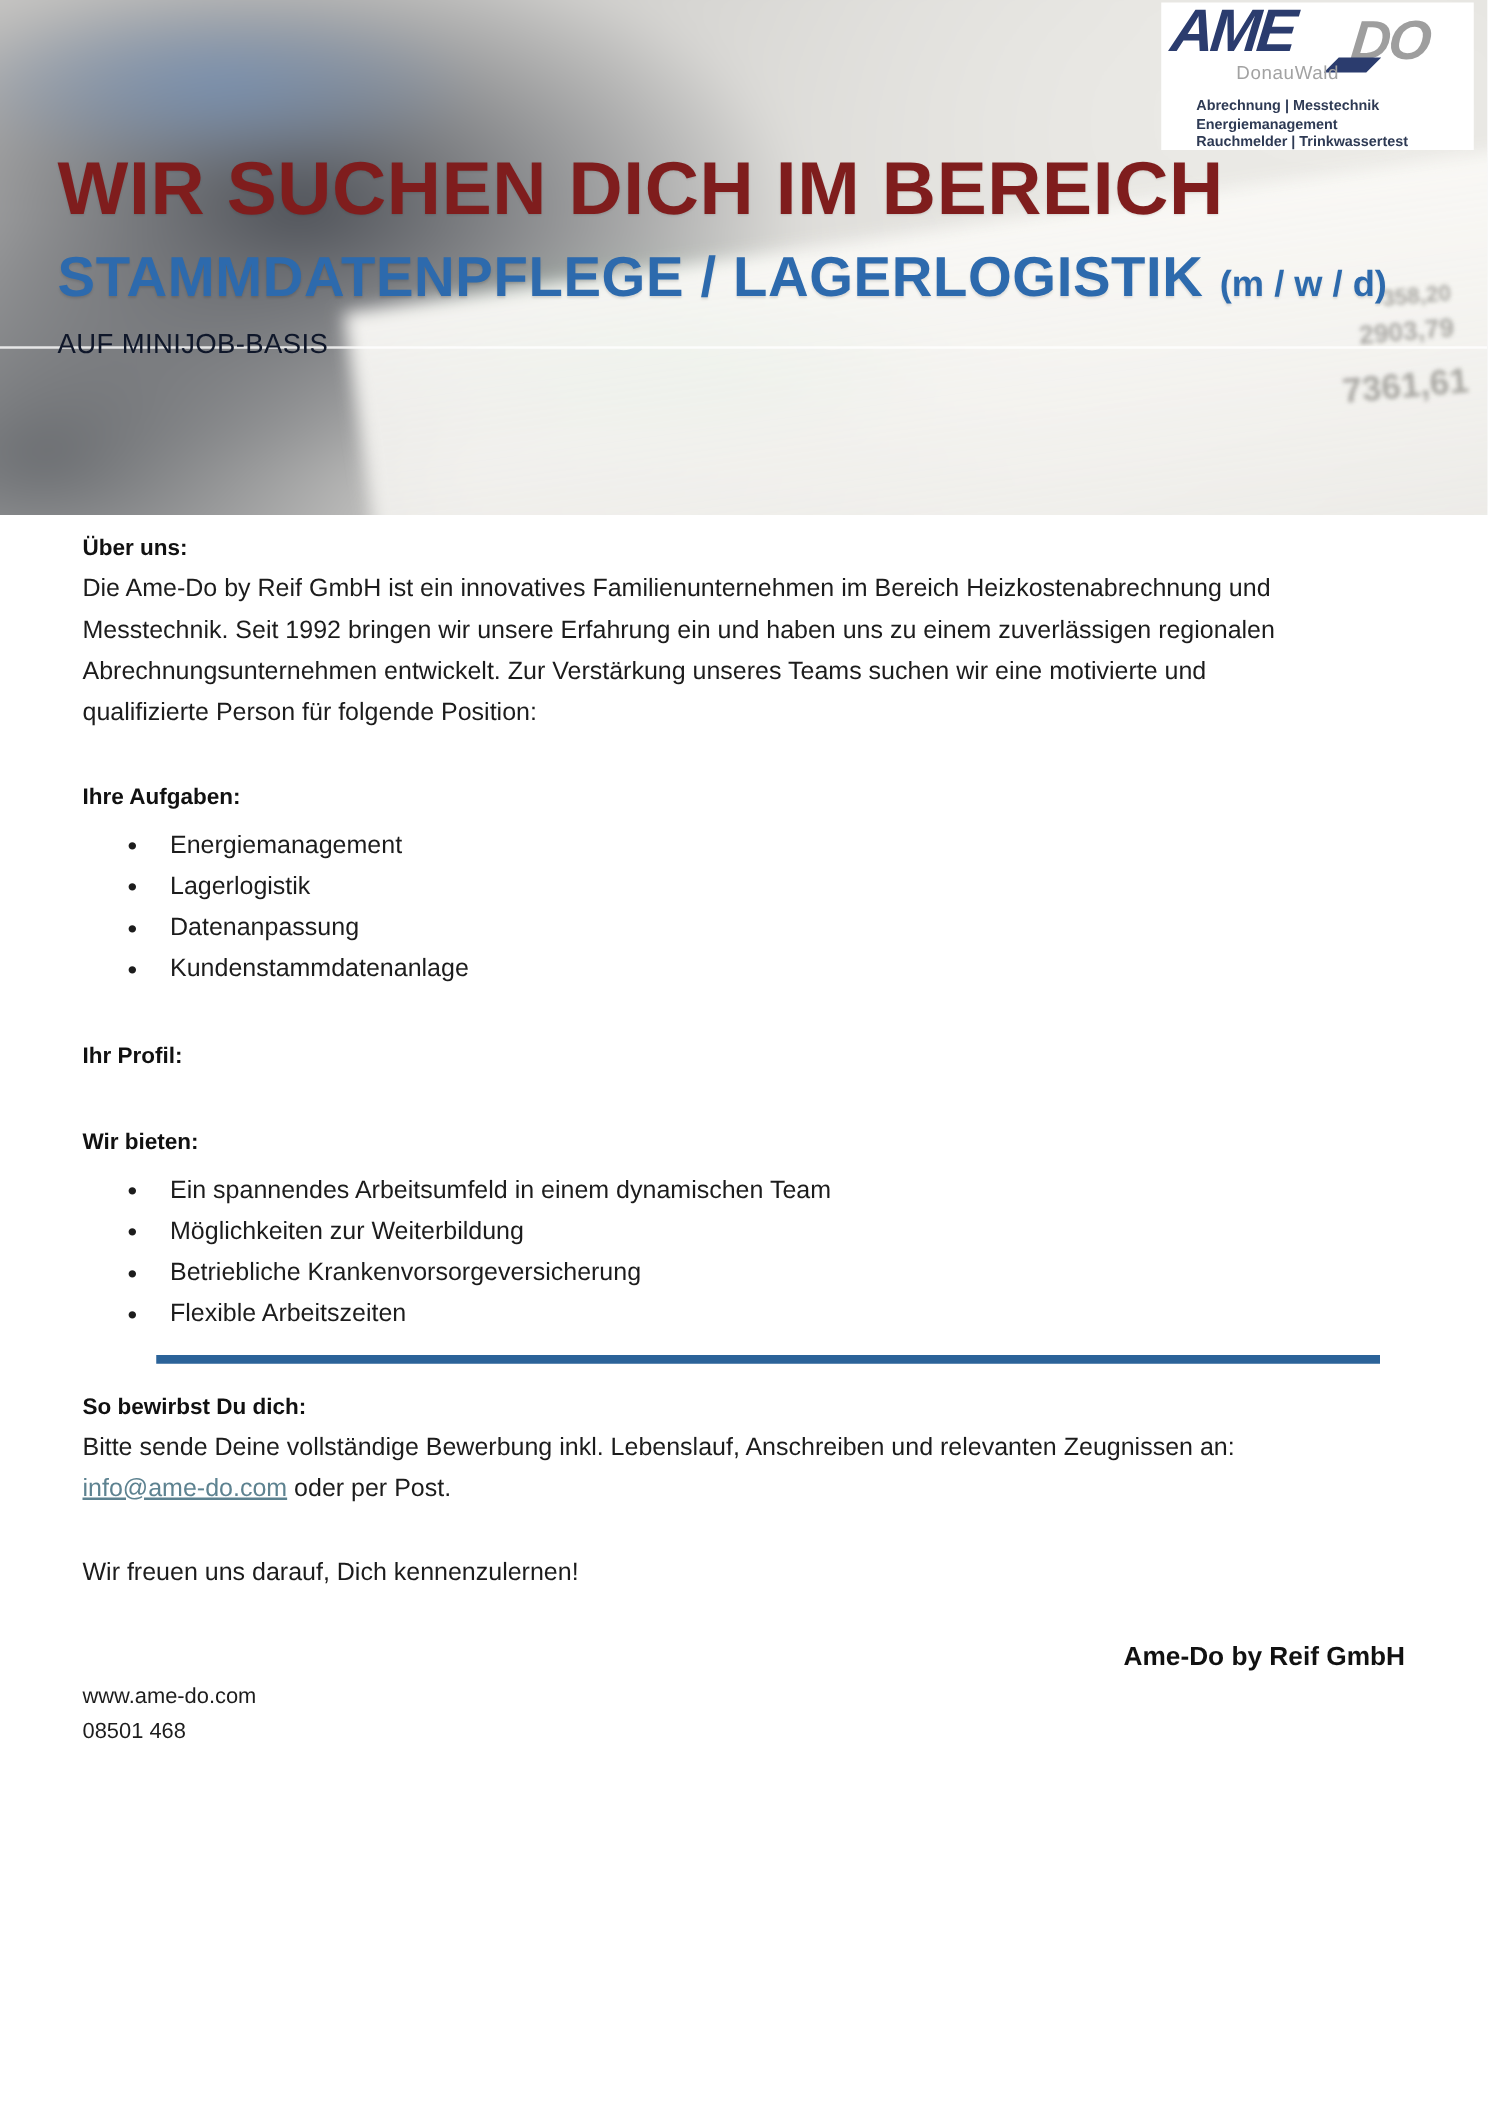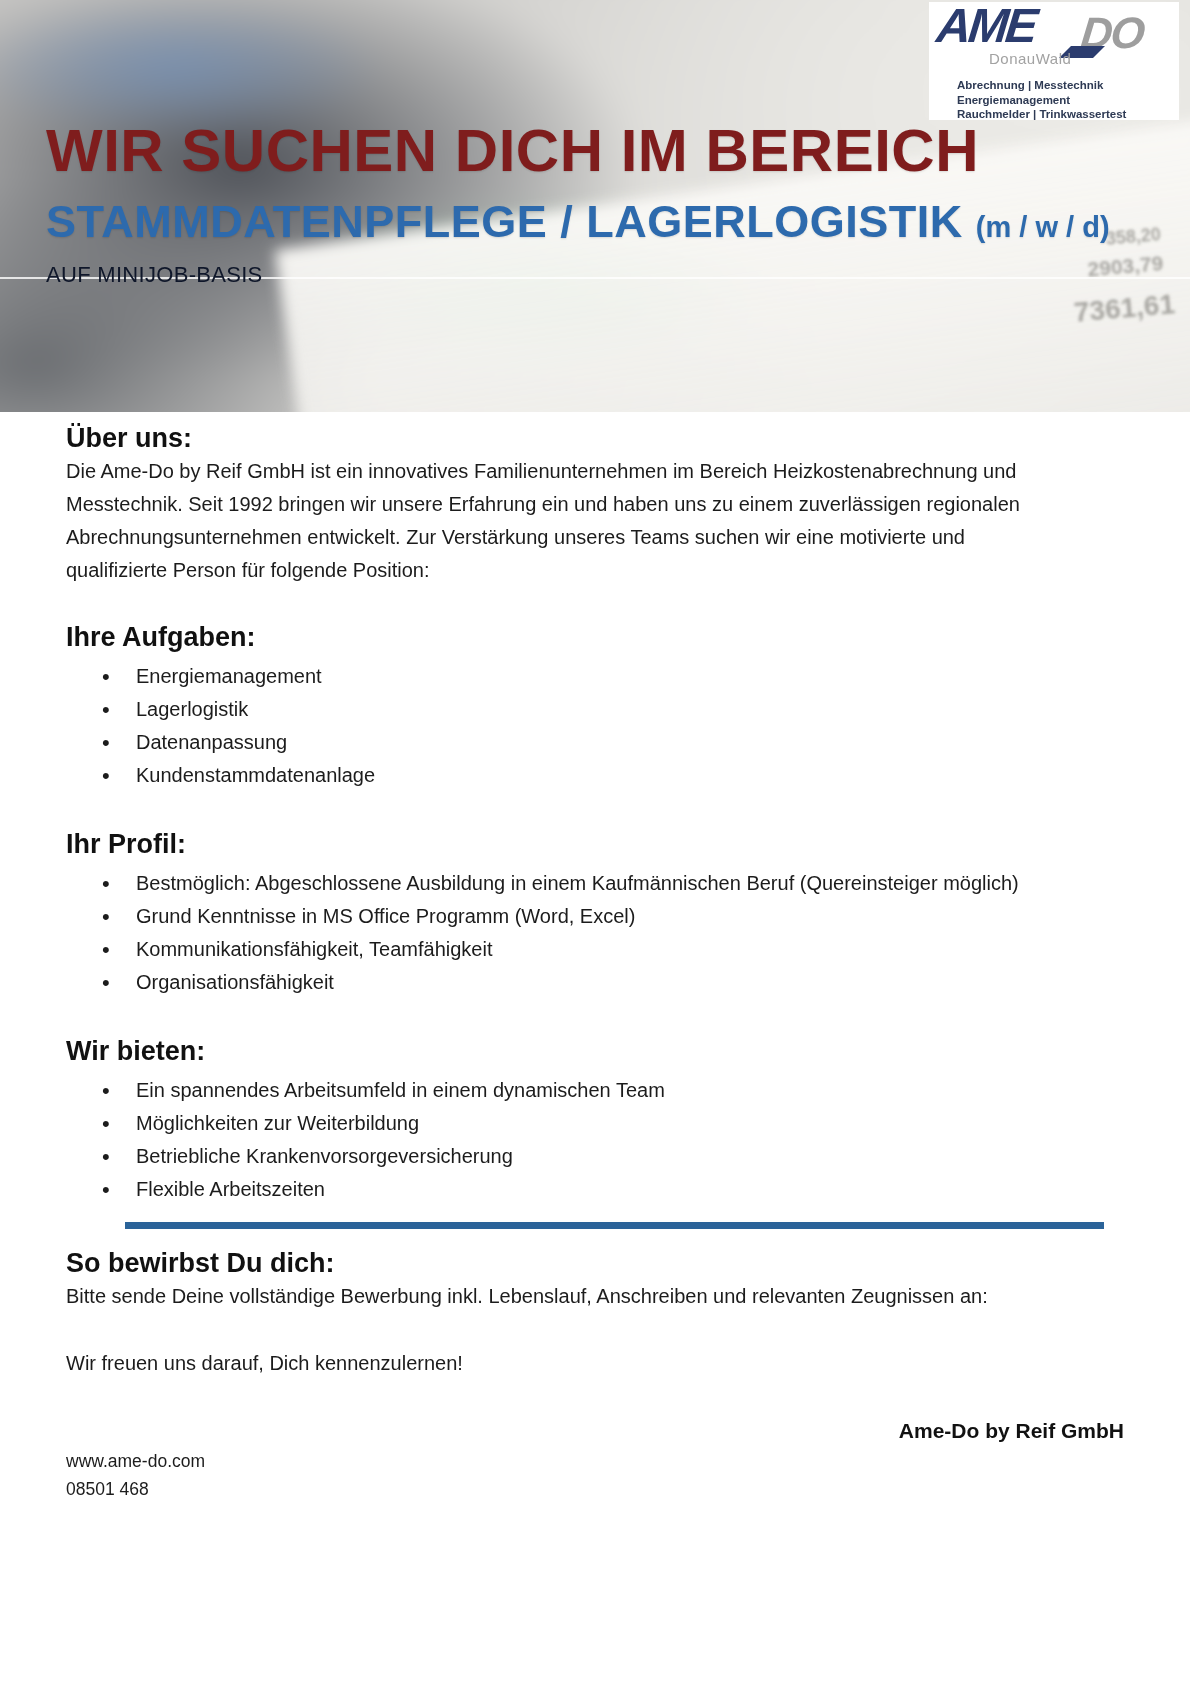--- a/index.html
+++ b/index.html
@@ -44,21 +44,21 @@
   .logo-do { position: absolute; left: 152px; top: 6px; font-size: 44px; font-weight: 800; font-style: italic;
     letter-spacing: -2px; color: #9e9e9e; transform: skewX(-6deg); }
   .logo-wedge { position: absolute; left: 136px; top: 44px; width: 34px; height: 12px; background: #2b3c6e;
     transform: skewX(-45deg); }
   .logo-region { position: absolute; left: 44px; top: 48px; font-size: 15px; color: #a2a2a2; letter-spacing: 0.5px; margin-left: 16px; }
   .logo-tagline { position: absolute; left: 28px; top: 76px; font-size: 11.5px; font-weight: bold;
     color: #2e3a54; line-height: 14.5px; white-space: nowrap; }
 
   
   main { padding: 0 66px; font-size: 20px; line-height: 33px; color: #1c1c1c; }
-  .section-heading { font-size: 27px; font-weight: bold; line-height: 33px; margin: 0; color: #111; }
+  .section-heading { font-size: 18px; font-weight: bold; line-height: 33px; margin: 0; color: #111; }
   .h-about   { margin-top: 10px; }
   .h-tasks   { margin-top: 34px; }
   .h-profile { margin-top: 36px; }
   .h-offer   { margin-top: 36px; }
   .h-apply   { margin-top: 18px; }
   p { margin: 0; }
   .intro { width: 985px; }
   ul { list-style: none; margin: 6px 0 0 0; padding: 0; }
   li { position: relative; padding-left: 70px; }
   li::before { content: "\2022"; position: absolute; left: 36px; font-size: 22px; }
@@ -111,39 +111,34 @@
 
     <h4 class="section-heading h-tasks">Ihre Aufgaben:</h4>
     <ul>
       <li>Energiemanagement</li>
       <li>Lagerlogistik</li>
       <li>Datenanpassung</li>
       <li>Kundenstammdatenanlage</li>
     </ul>
 
     <h4 class="section-heading h-profile">Ihr Profil:</h4>
-    <ul>
-      <li>Bestmöglich: Abgeschlossene Ausbildung in einem Kaufmännischen Beruf (Quereinsteiger möglich)</li>
-      <li>Grund Kenntnisse in MS Office Programm (Word, Excel)</li>
-      <li>Kommunikationsfähigkeit, Teamfähigkeit</li>
-      <li>Organisationsfähigkeit</li>
-    </ul>
 
     <h4 class="section-heading h-offer">Wir bieten:</h4>
     <ul>
       <li>Ein spannendes Arbeitsumfeld in einem dynamischen Team</li>
       <li>Möglichkeiten zur Weiterbildung</li>
       <li>Betriebliche Krankenvorsorgeversicherung</li>
       <li>Flexible Arbeitszeiten</li>
     </ul>
 
     <div class="divider"></div>
 
     <h4 class="section-heading h-apply">So bewirbst Du dich:</h4>
     <p>Bitte sende Deine vollständige Bewerbung inkl. Lebenslauf, Anschreiben und relevanten Zeugnissen an:</p>
+    <p><a href="#" class="email-link">info@ame-do.com</a><span> oder per Post.</span></p>
 
     <p class="closing">Wir freuen uns darauf, Dich kennenzulernen!</p>
 
     <div class="footer-company">Ame-Do by Reif GmbH</div>
     <div class="footer-line">www.ame-do.com</div>
     <div class="footer-line">08501 468</div>
 
   </main>
 </div>
 

